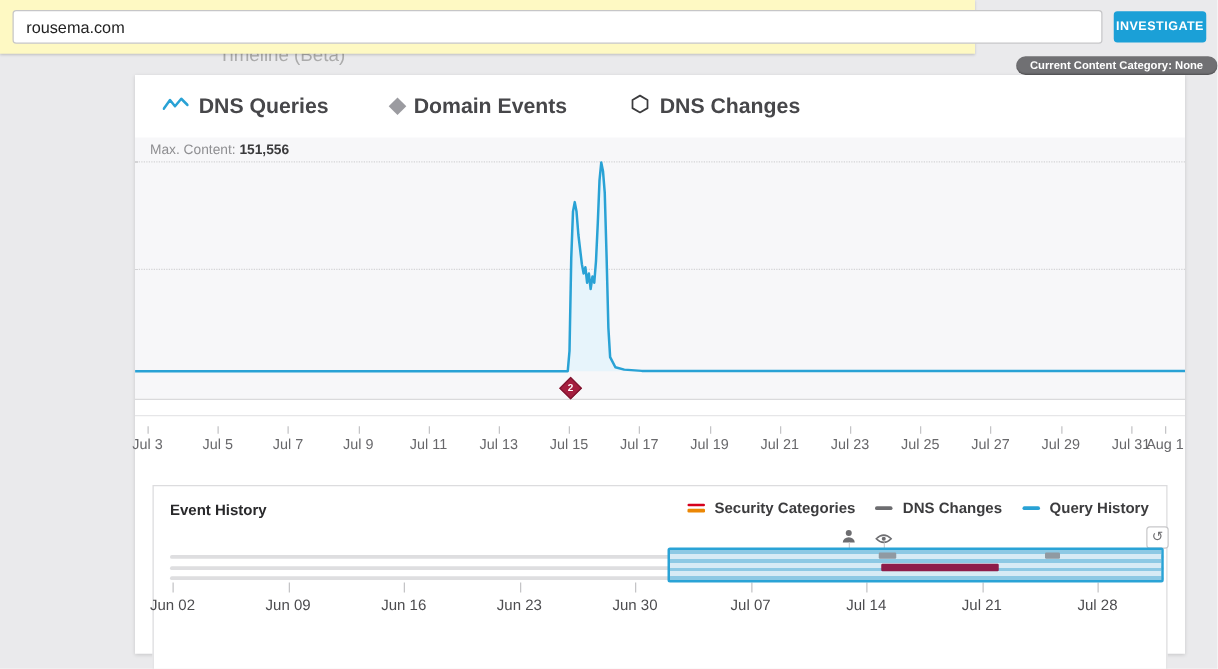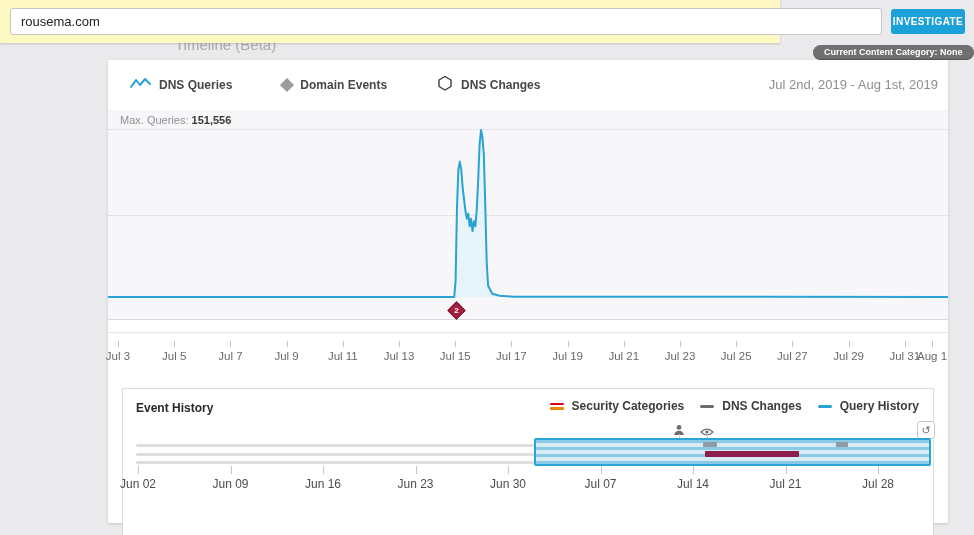--- a/index.html
+++ b/index.html
@@ -42,21 +42,21 @@
   
   .card {
     position:absolute; left:108px; top:60px; width:840px; height:463px;
     background:#fff; box-shadow:0 1px 3px rgba(0,0,0,.15); z-index:6;
   }
   .legend-row {
     position:absolute; left:22px; top:0; height:50px;
     display:flex; align-items:center; gap:50px;
   }
   .legend-item { display:flex; align-items:center; gap:8px; cursor:pointer; }
-  .legend-item .lbl { font-size:12px; font-weight:bold; color:#47474a; }
+  .legend-item .lbl { font-size:17px; font-weight:bold; color:#47474a; }
   .diamond-swatch {
     width:10px; height:10px; background:#9b9ba0; transform:rotate(45deg);
   }
   .date-range {
     position:absolute; right:10px; top:0; height:50px; line-height:50px;
     font-size:13px; color:#8e8e91;
   }
   
   .plot {
     position:absolute; left:0; top:50px; width:840px; height:210px;
@@ -154,27 +154,26 @@
     </div>
     <div class="legend-item">
       <span>
         <svg width="16" height="16" viewBox="0 0 16 16">
           <polygon points="8,1.5 14,5 14,11.5 8,15 2,11.5 2,5" fill="none" stroke="#3c3c3e" stroke-width="1.4" stroke-linejoin="round"></polygon>
         </svg>
       </span>
       <span class="lbl">DNS Changes</span>
     </div>
   </div>
-  <div class="date-range">Jul 2nd, 2019 - Aug 1st, 2019</div>
 
   <div class="plot">
     <div class="gridline" style="top:19px"></div>
     <div class="gridline" style="top:105px"></div>
     <div class="max-queries">
-      <span>Max. Queries:</span>
+      <span>Max. Content:</span>
       <b>151,556</b>
     </div>
     <svg id="query-svg" width="840" height="210" viewBox="0 0 840 210">
       <path id="area-path" fill="#e7f4fb" stroke="none" d="M0.1,186.9 L346.2,186.9 L347.6,170.8 L349.0,96.4 L350.4,59.1 L351.8,51.7 L353.2,59.1 L354.7,77.8 L357.5,101.3 L358.9,108.8 L360.3,103.8 L361.7,116.2 L363.1,108.8 L364.5,121.2 L366.0,111.2 L367.4,116.2 L368.8,98.8 L370.2,69.1 L371.6,34.3 L373.0,20.0 L374.4,26.9 L375.8,44.3 L377.3,96.4 L378.7,152.2 L380.1,175.7 L384.3,183.8 L391.4,185.7 L405.5,186.7 L840.6,186.9 L840.6,186.9 L0.1,186.9 Z"></path>
       <path id="line-path" fill="none" stroke="#29a2d5" stroke-width="2" stroke-linejoin="round" d="M0.1,186.9 L346.2,186.9 L347.6,170.8 L349.0,96.4 L350.4,59.1 L351.8,51.7 L353.2,59.1 L354.7,77.8 L357.5,101.3 L358.9,108.8 L360.3,103.8 L361.7,116.2 L363.1,108.8 L364.5,121.2 L366.0,111.2 L367.4,116.2 L368.8,98.8 L370.2,69.1 L371.6,34.3 L373.0,20.0 L374.4,26.9 L375.8,44.3 L377.3,96.4 L378.7,152.2 L380.1,175.7 L384.3,183.8 L391.4,185.7 L405.5,186.7 L840.6,186.9"></path>
     </svg>
     <div class="event-marker">
       <span>2</span>
     </div>
   </div>

